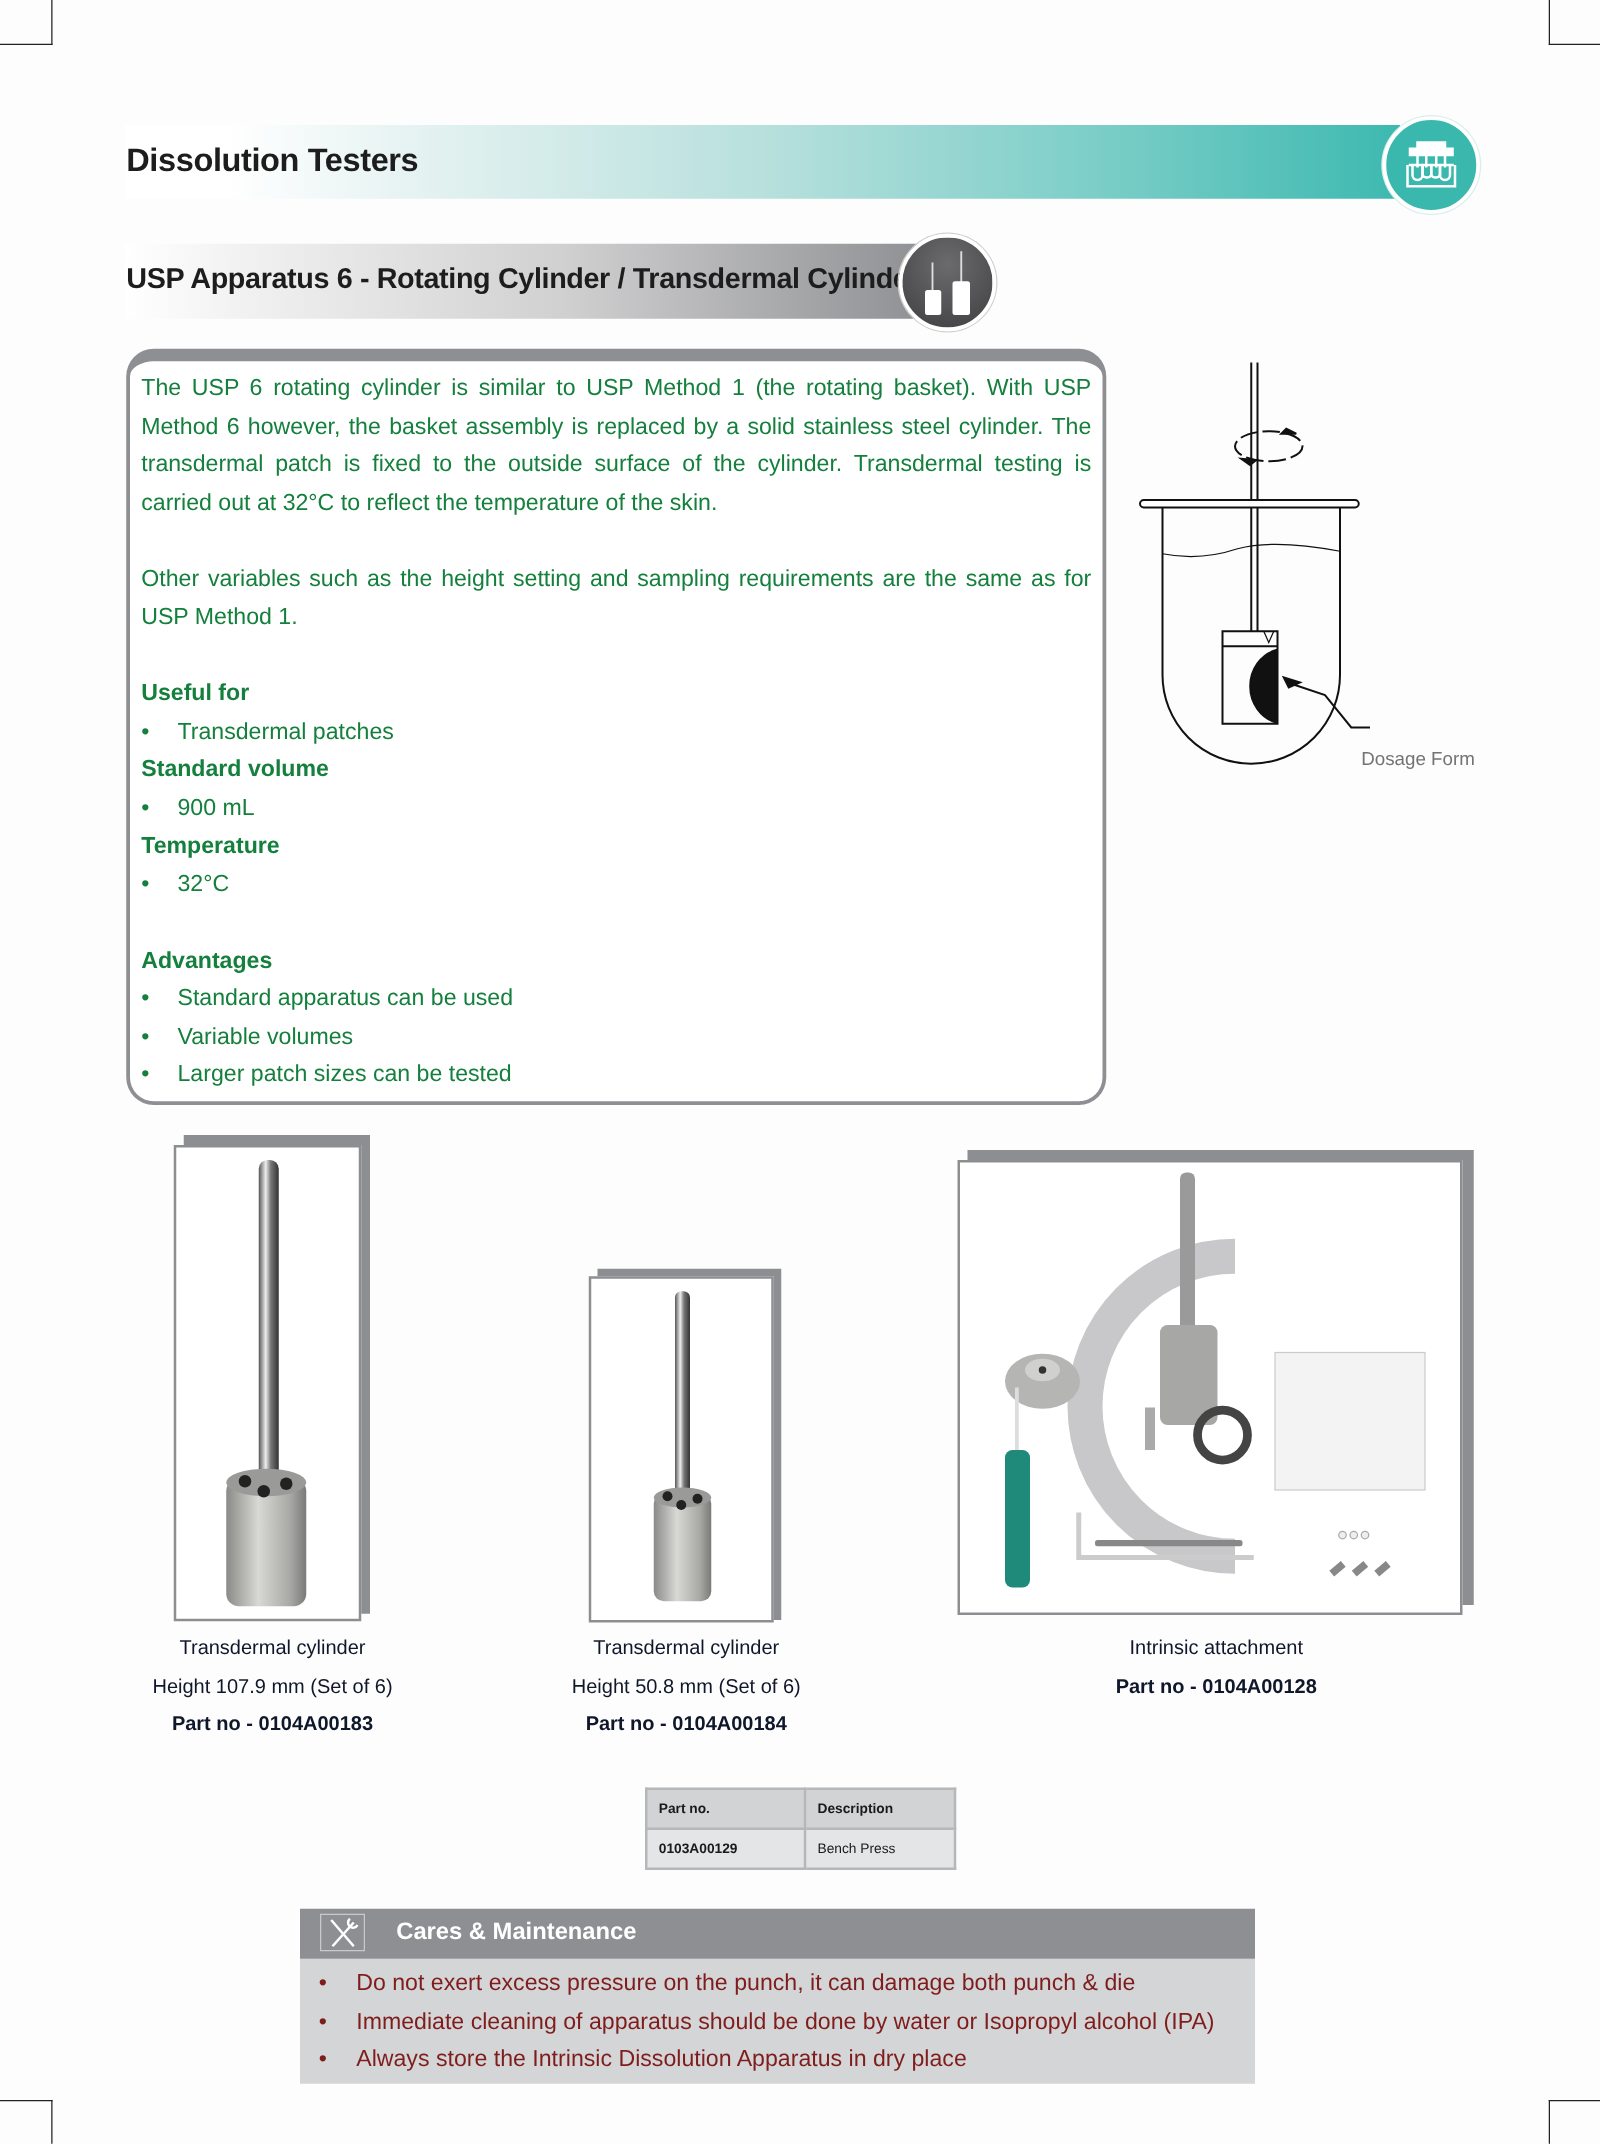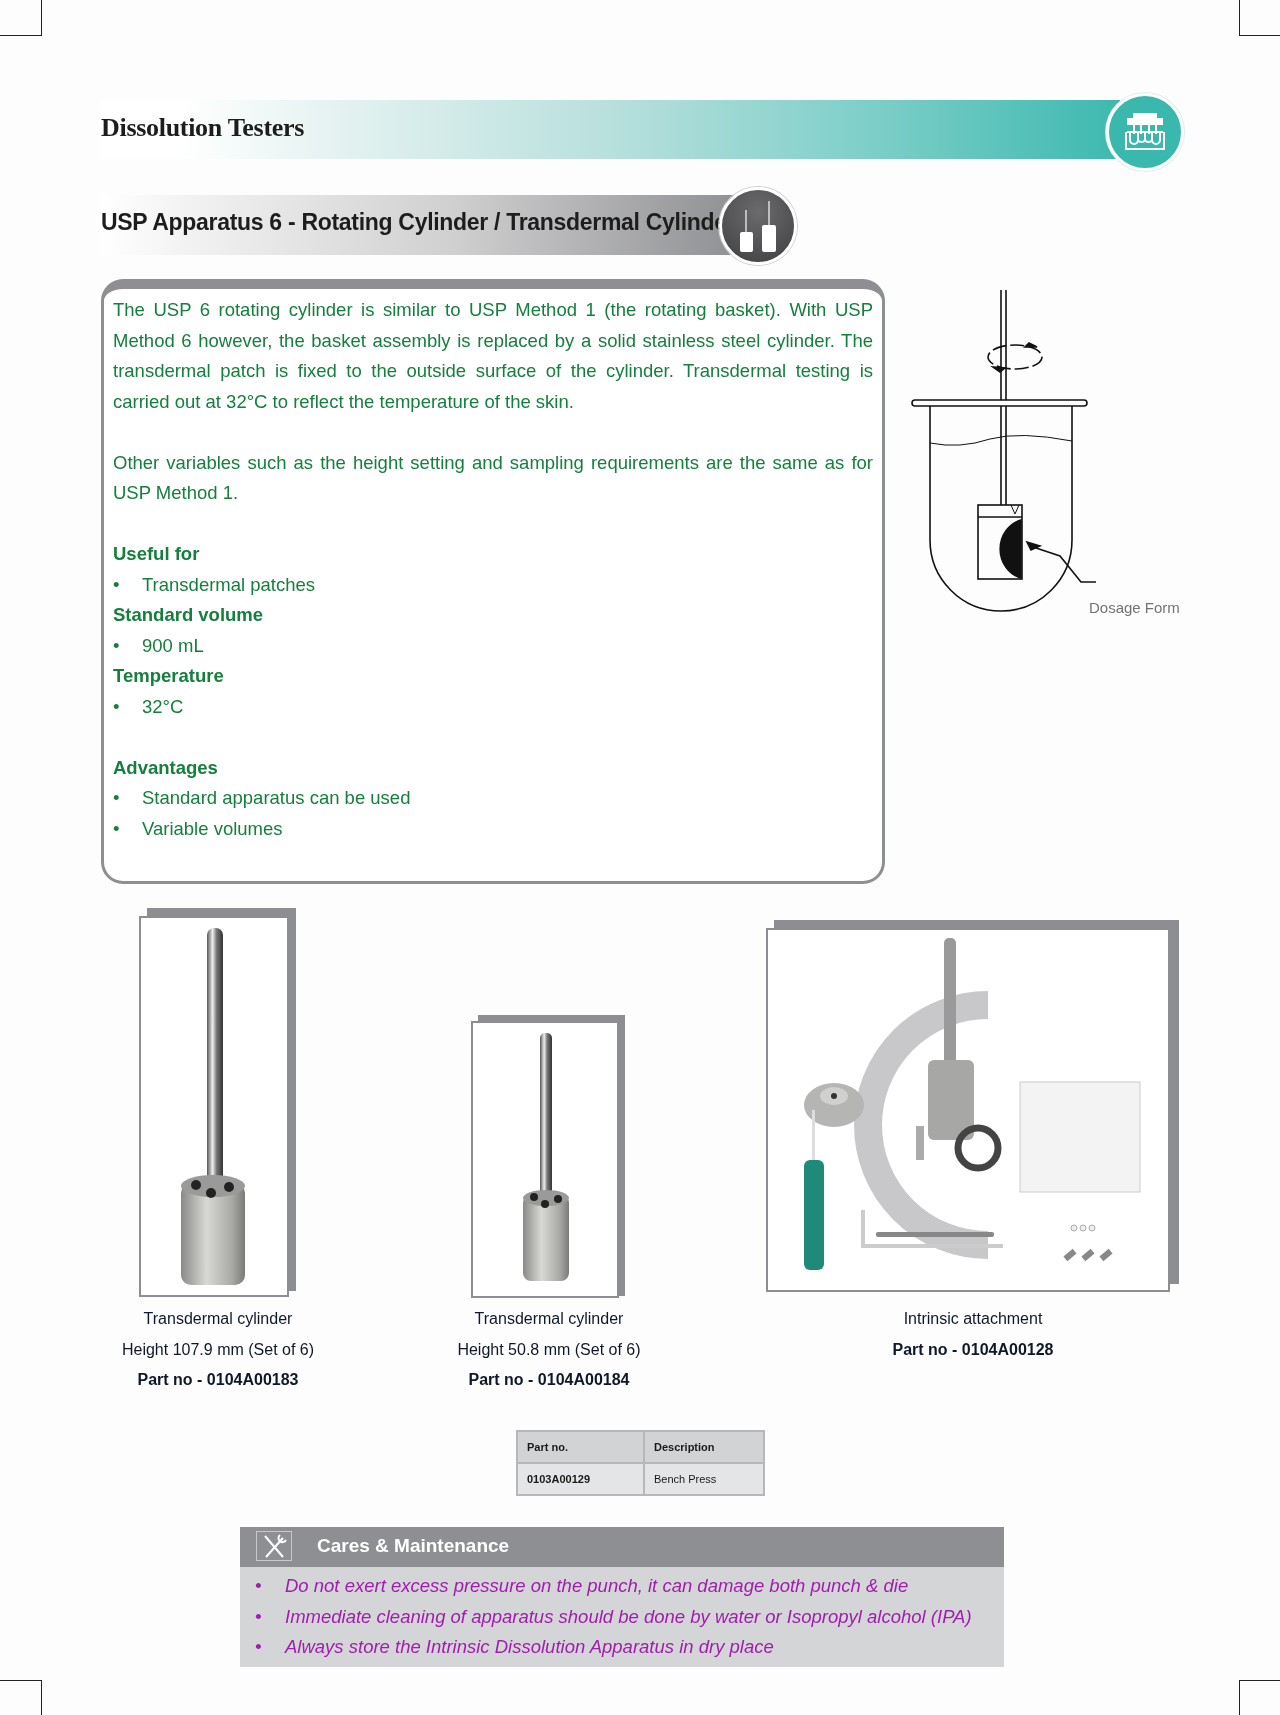--- a/index.html
+++ b/index.html
@@ -10,21 +10,21 @@
   .crop { position:absolute; border-color:#222; border-style:solid; border-width:0; }
   .crop.tl { left:0; top:0; width:41px; height:35px; border-right-width:1px; border-bottom-width:1px; }
   .crop.tr { left:1239px; top:0; width:41px; height:35px; border-left-width:1px; border-bottom-width:1px; }
   .crop.bl { left:0; top:1680px; width:41px; height:35px; border-right-width:1px; border-top-width:1px; }
   .crop.br { left:1239px; top:1680px; width:41px; height:35px; border-left-width:1px; border-top-width:1px; }
 
   .hdr-band {
     position:absolute; left:100px; top:100px; width:1020px; height:59px;
     background:linear-gradient(90deg,#ffffff 0%, #ffffff 8%, #e6f3f2 22%, #b8e0dd 50%, #7fcfc9 75%, #3db9b0 100%);
   }
-  .hdr-title { position:absolute; left:101px; top:113px; font-size:26px; font-weight:bold; color:#1d1d1d; letter-spacing:-0.3px;font-family:Liberation Serif, serif; }
+  .hdr-title { position:absolute; left:101px; top:113px; font-size:26px; font-weight:bold; color:#1d1d1d; letter-spacing:-0.3px; }
   .hdr-icon {
     position:absolute; left:1106px; top:93px; width:72px; height:72px; border-radius:50%;
     background:#3ab8ae; border:3px solid #fff; box-shadow:0 0 0 1px #d8eeec;
     display:flex; align-items:center; justify-content:center;
   }
   .sub-band {
     position:absolute; left:100px; top:195px; width:640px; height:60px;
     background:linear-gradient(90deg,#ffffff 0%, #f1f1f1 15%, #d0d0d1 55%, #8f9093 100%);
   }
   .sub-title { position:absolute; left:101px; top:209px; font-size:23px; font-weight:bold; color:#1d1d1d; letter-spacing:-0.3px; }
@@ -59,21 +59,21 @@
   table.parts td, table.parts th { border:2px solid #b6b7b9; padding:4px 9px; text-align:left; height:22px; }
   table.parts th { background:#d2d3d5; font-weight:bold; }
   table.parts td { background:#e4e5e6; }
   table.parts td.pn { font-weight:bold; }
 
   .care { position:absolute; left:240px; top:1527px; width:764px; }
   .care-head { height:40px; background:#8e8f92; position:relative;padding-left:48px; }
   .care-head .ic { position:absolute; left:16px; top:4px; width:36px; height:30px; border:1px solid #c9c9cb; box-sizing:border-box; }
   .care-head .t { position:absolute; left:77px; top:8px; font-size:19px; font-weight:bold; color:#fff; }
   .care-body { background:#d4d5d7; padding:4px 0 4px 0; }
-  .care-body .li { position:relative; padding-left:45px; font-size:18.5px; line-height:30.5px; color:#a21caf;font-style:italic; }
+  .care-body .li { position:relative; padding-left:45px; font-size:18.5px; line-height:30.5px; color:#7f1d1d; }
   .care-body .li::before { content:"•"; position:absolute; left:15px; }
 </style>
 </head>
 <body>
 
 <div class="crop tl"></div>
 <div class="crop tr"></div>
 <div class="crop bl"></div>
 <div class="crop br"></div>
 
@@ -116,20 +116,21 @@
   <div class="h">Useful for</div>
   <div class="li">Transdermal patches</div>
   <div class="h">Standard volume</div>
   <div class="li">900 mL</div>
   <div class="h">Temperature</div>
   <div class="li">32°C</div>
   <div class="gap"></div>
   <div class="h">Advantages</div>
   <div class="li">Standard apparatus can be used</div>
   <div class="li">Variable volumes</div>
+  <div class="li">Larger patch sizes can be tested</div>
 </div>
 
 <svg class="diagram" viewBox="900 280 300 370" fill="none" stroke="#111" stroke-width="1.6">
   <line x1="1001" y1="290" x2="1001" y2="505"></line>
   <line x1="1006" y1="290" x2="1006" y2="505"></line>
   <ellipse cx="1015" cy="357" rx="27" ry="12" stroke-dasharray="14 4"></ellipse>
   <path d="M1025 347 l12 0 l-8 -4 z" fill="#111"></path>
   <path d="M1005 368 l-12 -1 l7 5 z" fill="#111"></path>
   <rect x="912" y="400" width="175" height="6" rx="3" fill="#fff"></rect>
   <path d="M930 406 V540 a71 71 0 0 0 142 0 V406"></path>

